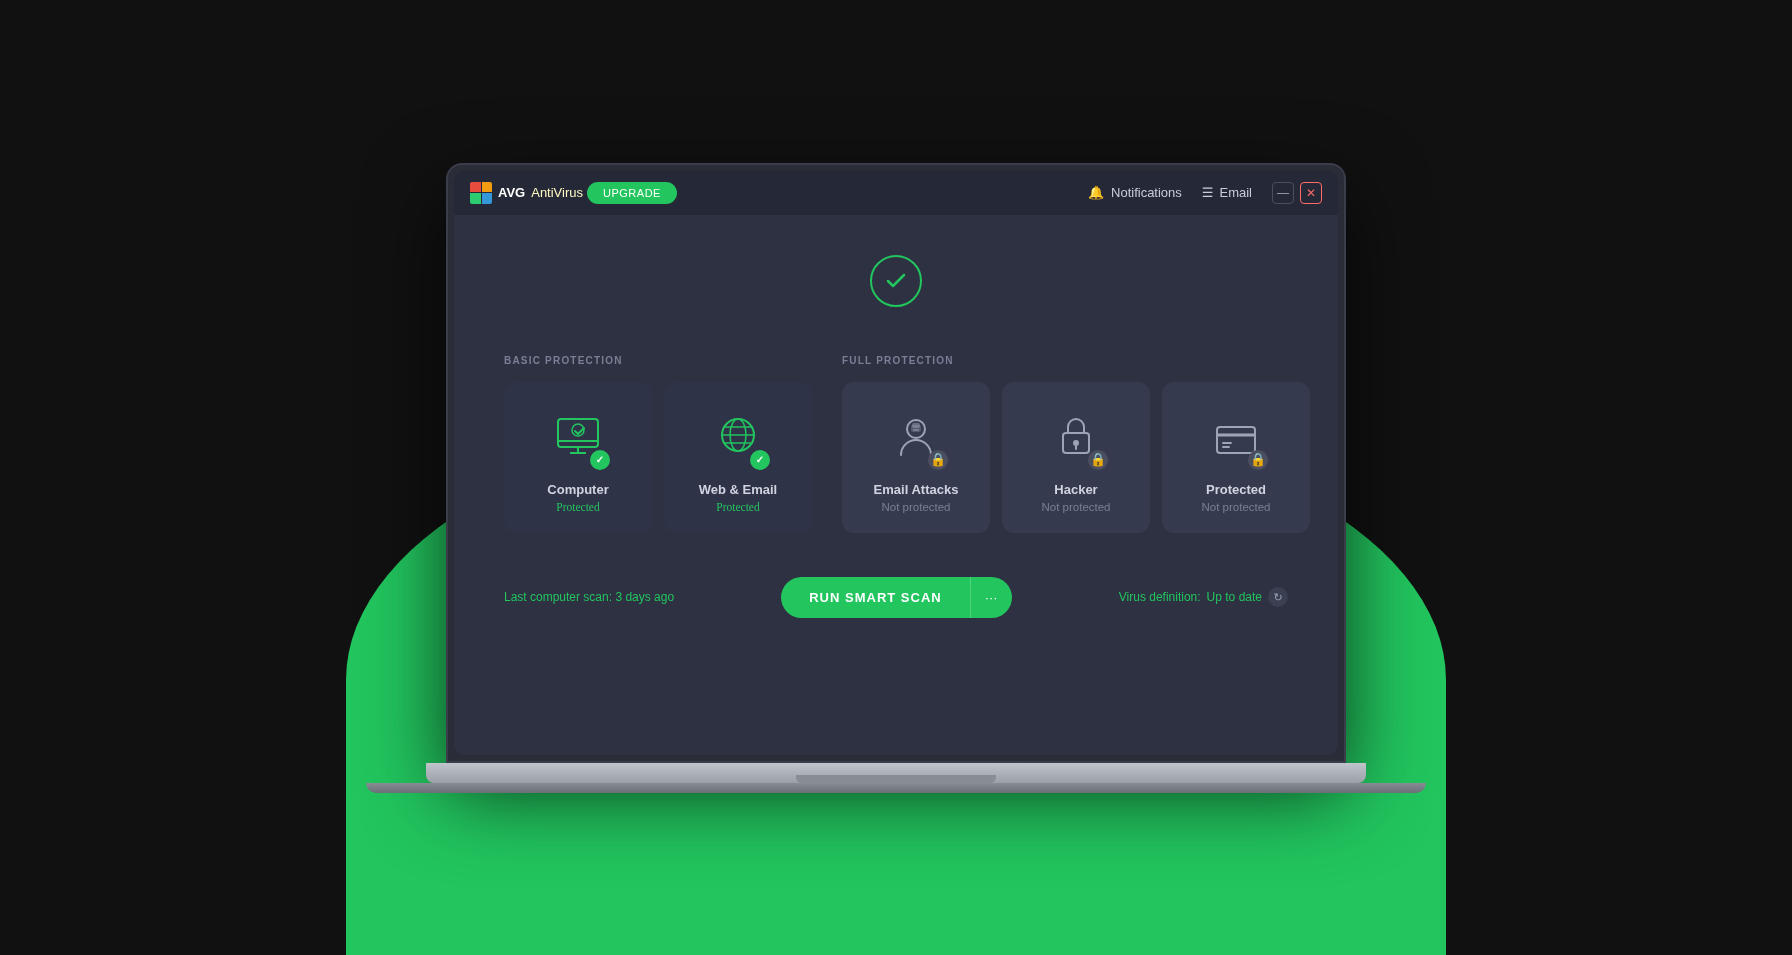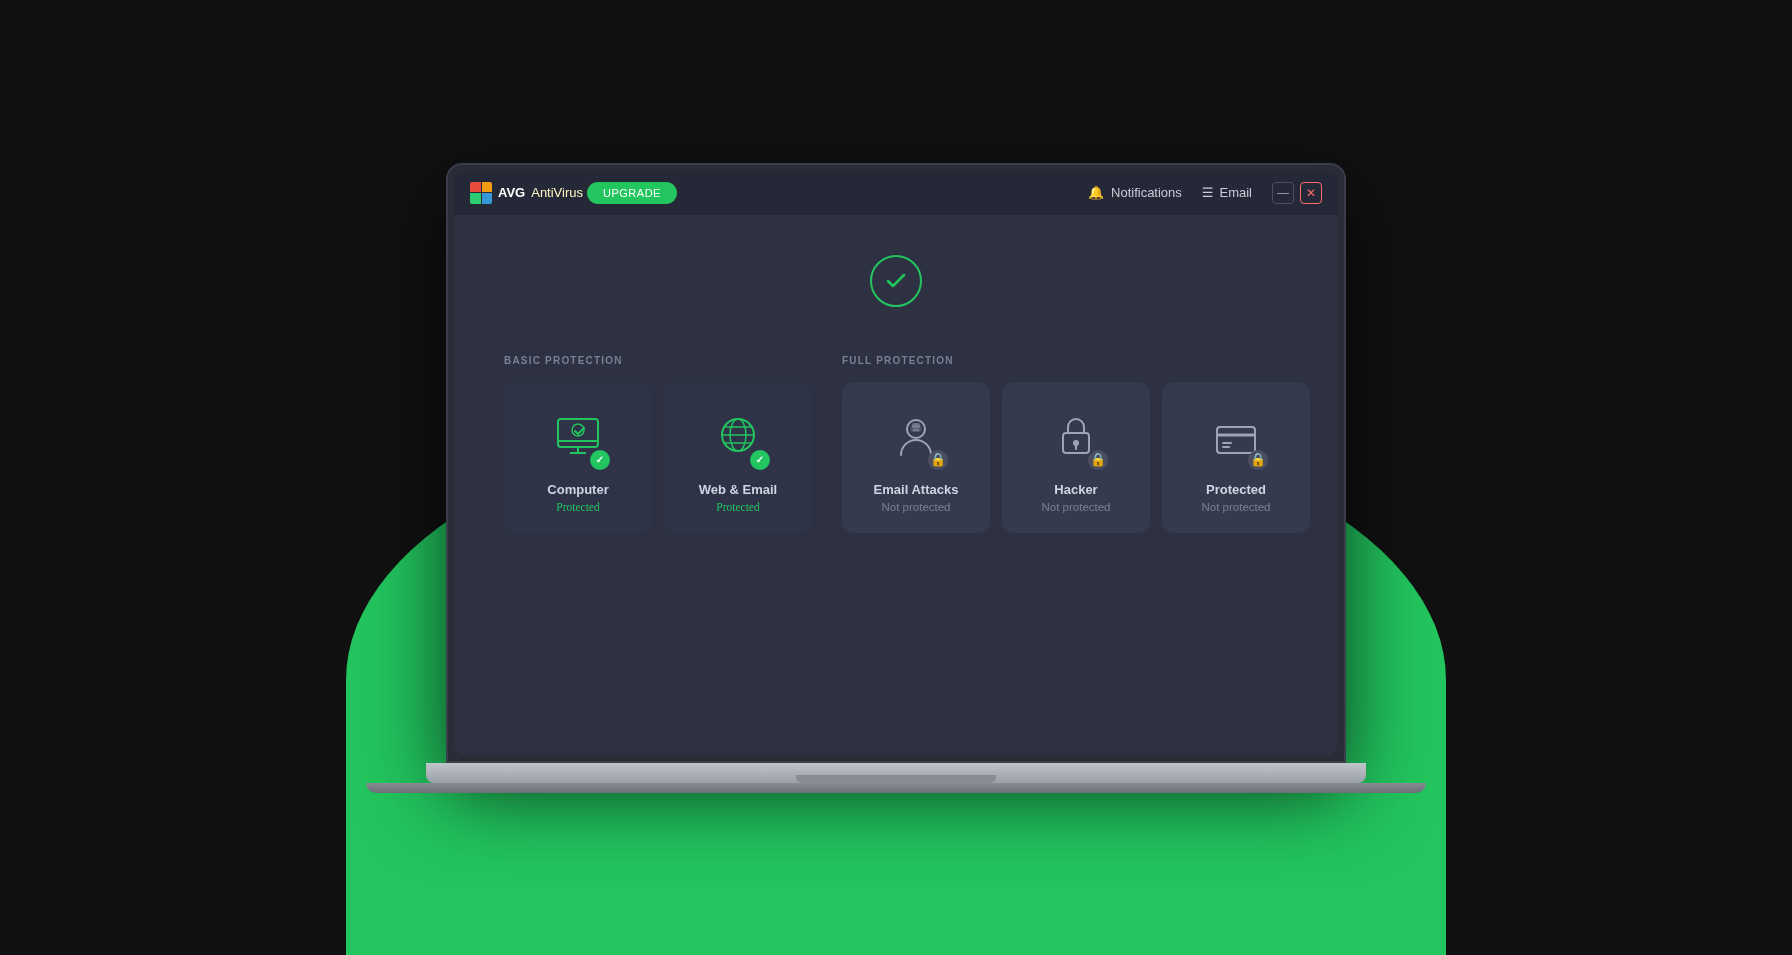--- a/index.html
+++ b/index.html
@@ -549,20 +549,36 @@
                 </div>
                 <div class="card-name">Protected</div>
                 <div class="card-status gray">Not protected</div>
               </div>
 
             </div>
           </div>
 
         </div>
 
+        <div class="bottom-bar">
+          <div class="last-scan">
+            <span>Last computer scan: </span><span style="color:#22c55e;">3 days ago</span>
+          </div>
+
+          <div class="scan-btn-wrap">
+            <button class="scan-btn">RUN SMART SCAN</button>
+            <button class="scan-more-btn">···</button>
+          </div>
+
+          <div class="virus-def">
+            <span>Virus definition: </span>
+            <span style="color:#22c55e;">Up to date</span>
+            <div class="refresh-icon">↻</div>
+          </div>
+        </div>
 
       </div>
     </div>
   </div>
 
   <div class="laptop-base"></div>
   <div class="laptop-foot"></div>
 </div>
 
 </body></html>

